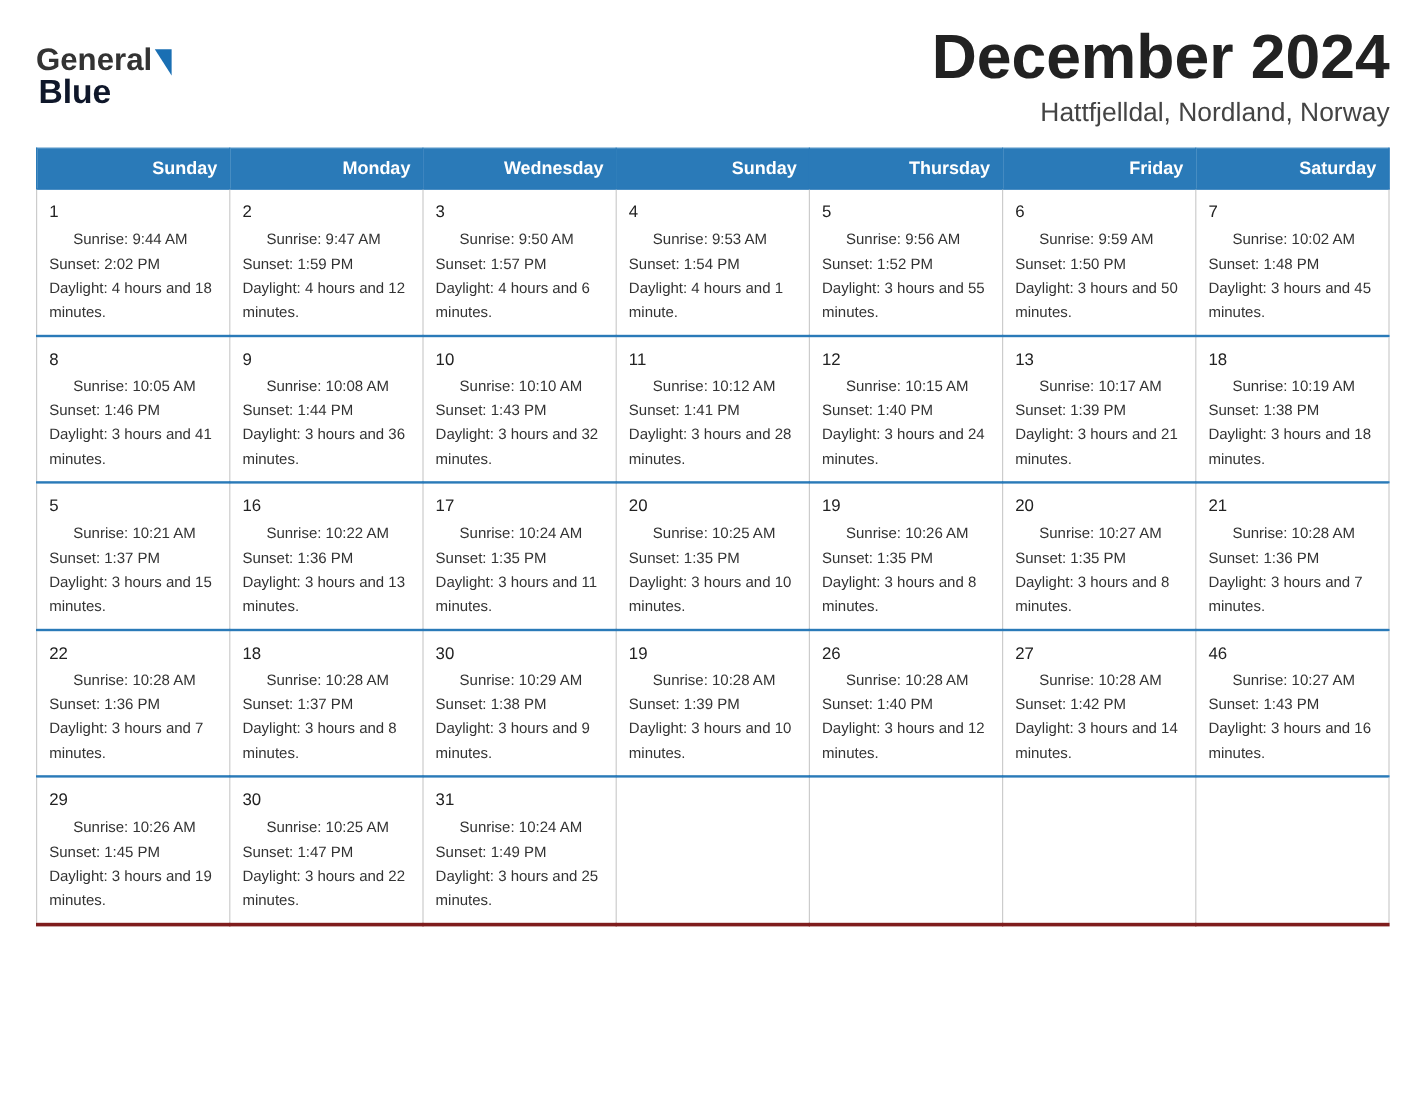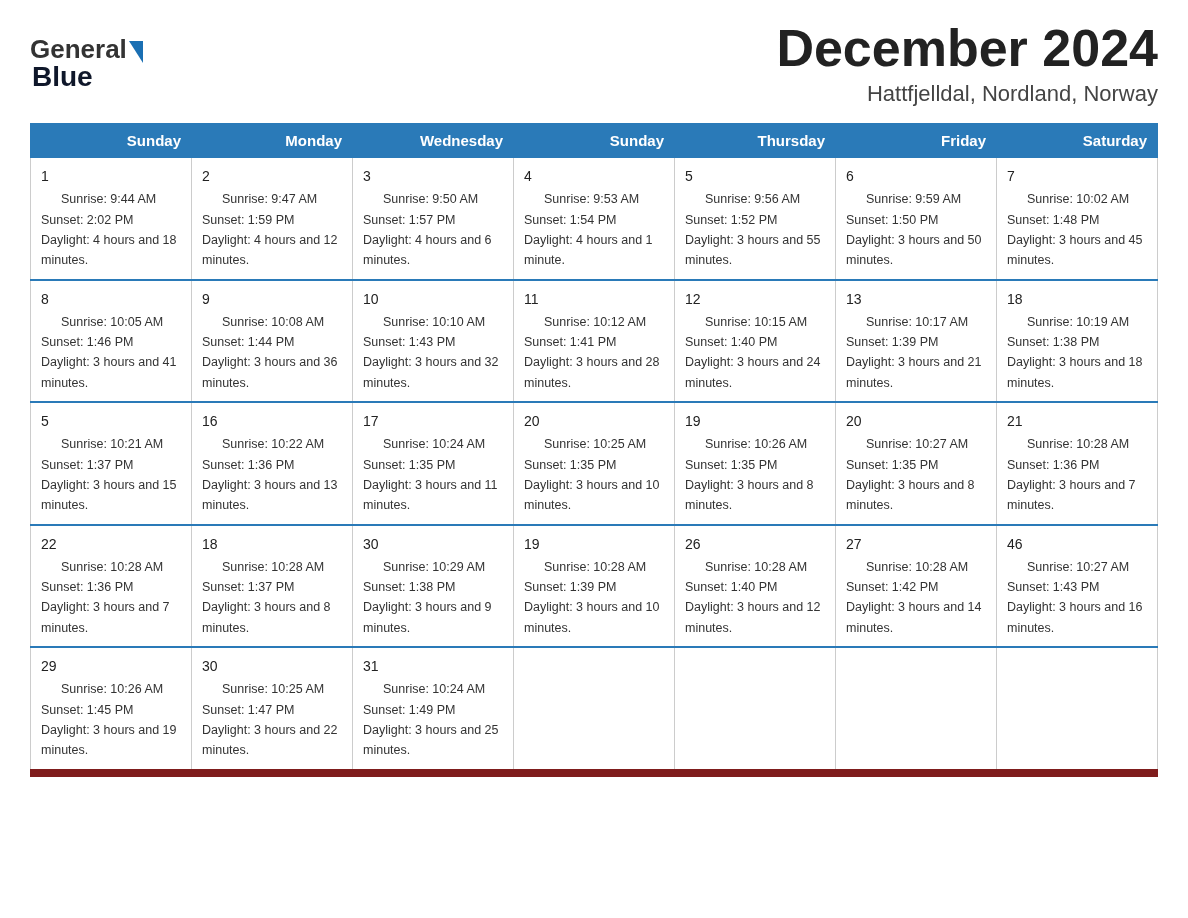--- a/index.html
+++ b/index.html
@@ -83,21 +83,21 @@
       border-right: 1px solid #ccc;
       border-bottom: none;
       border-top: none;
       line-height: 1.5;
       height: 110px;
     }
     tbody tr {
       border-bottom: 2px solid #2a7ab8;
     }
     tbody tr:last-child {
-      border-bottom: 8px solid #7f1d1d;
+      border-bottom: 3px solid #7f1d1d;
     }
     .day-num {
       font-size: 14px;
       font-weight: normal;
       color: #222;
       display: block;
       margin-bottom: 2px;
     }
     .day-info {
       font-size: 12.5px;

